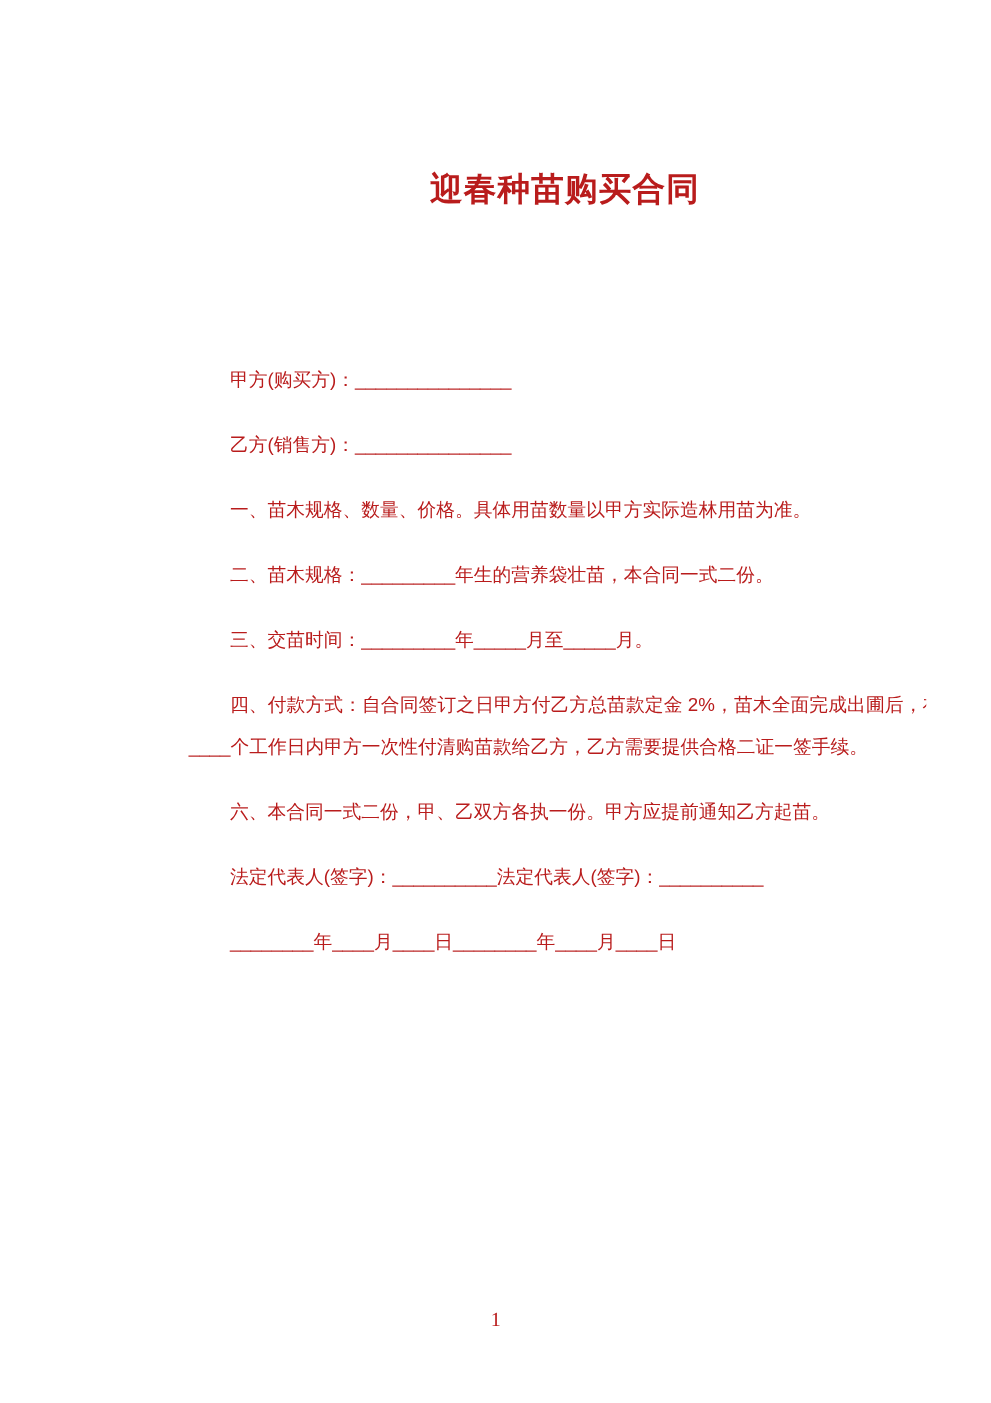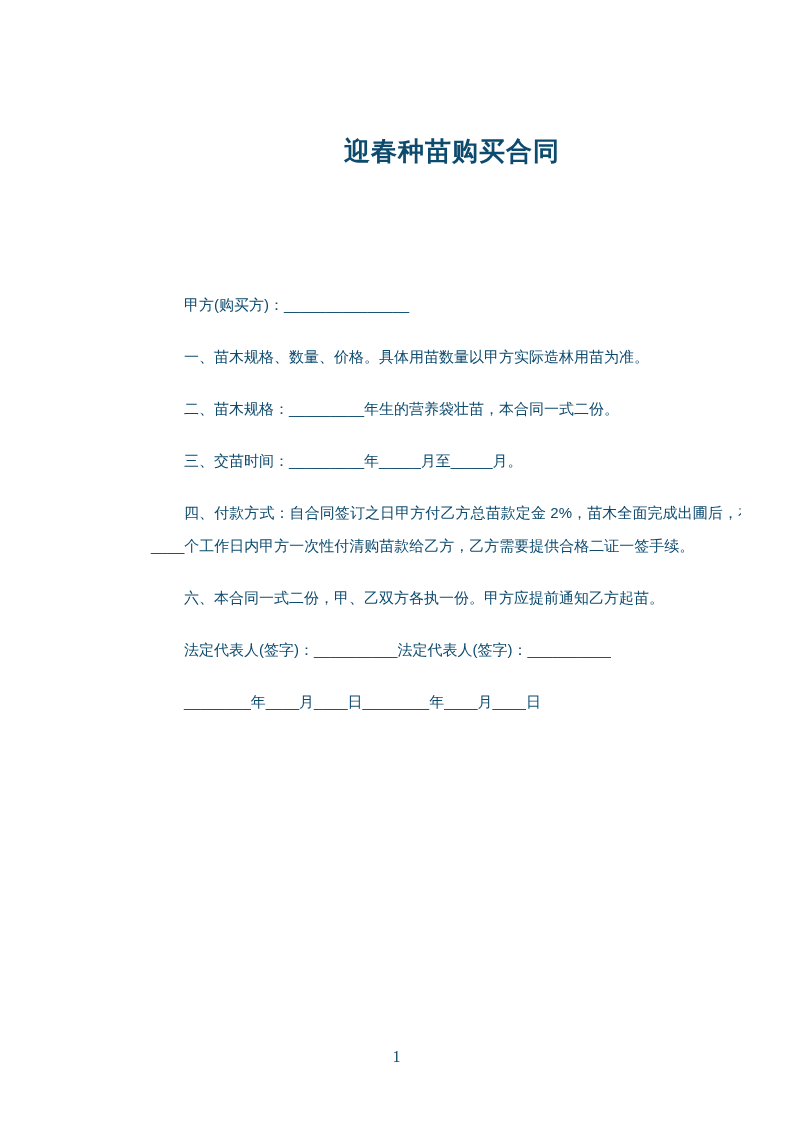--- a/index.html
+++ b/index.html
@@ -6,21 +6,21 @@
     margin: 0;
     padding: 0;
     background: #ffffff;
   }
   .page {
     position: relative;
     width: 689px;
     height: 1122px;
     margin: 0 auto;
     background: #ffffff;
-    color: #0c4a6e;
+    color: #b91c1c;
     font-family: "Liberation Sans", "DejaVu Sans", sans-serif;
     font-size: 15px;
     line-height: 33px;
     overflow: hidden;
   }
   .content {
     position: absolute;
     top: 0;
     left: 99px;
     width: 602px;
@@ -60,20 +60,21 @@
 </head>
 <body>
 
 <div class="page">
   <div class="content">
 
     <h1 class="doc-title">迎春种苗购买合同</h1>
 
     <p class="para first-after-title">甲方(购买方)：_______________</p>
 
+    <p class="para">乙方(销售方)：_______________</p>
 
 
     <p class="para">一、苗木规格、数量、价格。具体用苗数量以甲方实际造林用苗为准。</p>
 
     <p class="para">二、苗木规格：_________年生的营养袋壮苗，本合同一式二份。</p>
 
     <p class="para">三、交苗时间：_________年_____月至_____月。</p>
 
     <p class="para justify">四、付款方式：自合同签订之日甲方付乙方总苗款定金 2%，苗木全面完成出圃后，在____个工作日内甲方一次性付清购苗款给乙方，乙方需要提供合格二证一签手续。</p>
 

